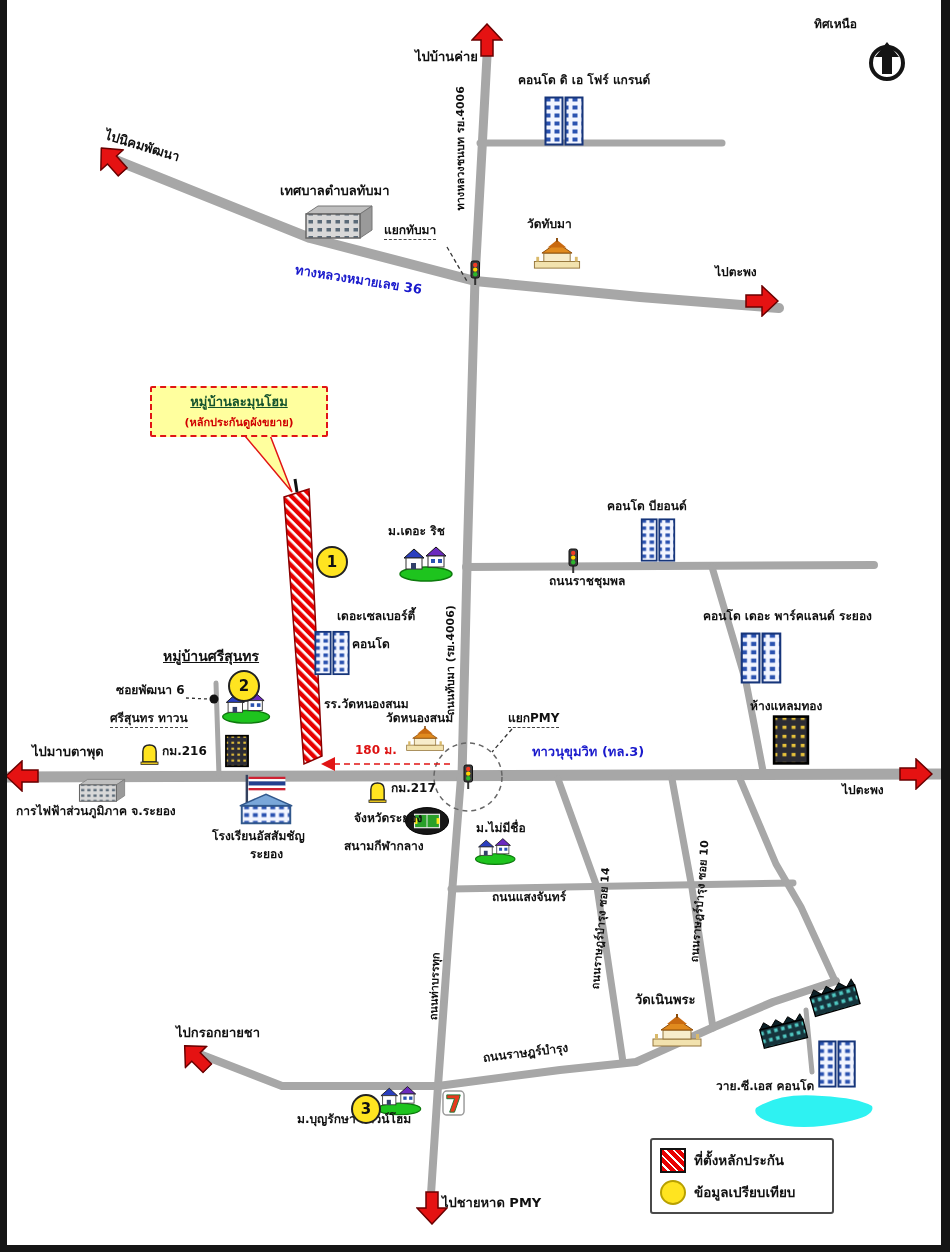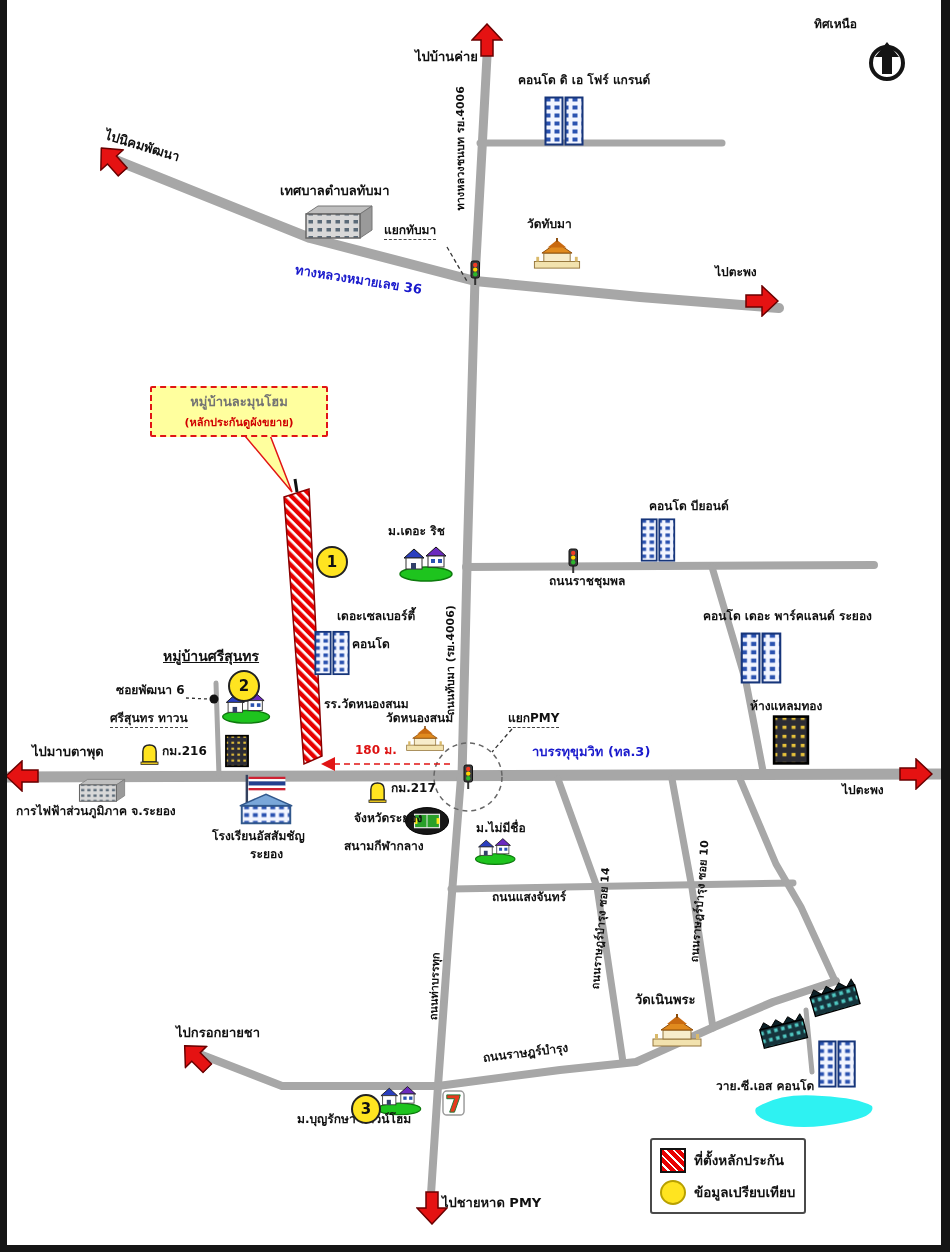--- a/index.html
+++ b/index.html
@@ -16,23 +16,23 @@
   .rot90{transform:rotate(-90deg);transform-origin:center center;}
   .rot85{transform:rotate(-85deg);transform-origin:center center;}
   .rot88{transform:rotate(-88deg);transform-origin:center center;}
   .tilt9{transform:rotate(9deg);transform-origin:left center;}
   .tilt17{transform:rotate(17deg);transform-origin:left center;}
   .tiltm7{transform:rotate(-7deg);transform-origin:left center;}
   .marker{position:absolute;z-index:4;background:#ffe420;border:2px solid #222;border-radius:50%;
           display:flex;align-items:center;justify-content:center;font-weight:bold;font-size:15px;color:#111;}
   .callout{position:absolute;left:150px;top:386px;width:170px;z-index:3;background:#ffff9e;
            border:2px dashed #e11515;border-radius:2px;text-align:center;padding:3px 2px 4px 2px;}
-  .callout .t{font-weight:bold;font-size:13px;color:#737373;}
+  .callout .t{font-weight:bold;font-size:13px;color:#14532d;text-decoration:underline;}
   .callout .s{font-weight:bold;font-size:11px;color:#d00000;margin-top:1px;}
-  .legendbox{position:absolute;left:650px;top:1138px;width:156px;height:76px;z-index:5;background:#fff;
+  .legendbox{position:absolute;left:650px;top:1138px;width:184px;height:76px;z-index:5;background:#fff;
              border:2px solid #4a4a4a;border-radius:3px;display:flex;flex-direction:column;
              justify-content:space-around;padding:4px 8px;box-sizing:border-box;}
   .legrow{display:flex;align-items:center;gap:8px;}
   .legrow .txt{font-weight:bold;font-size:13.5px;color:#111;}
   .sw-hatch{width:26px;height:25px;border:2px solid #111;box-sizing:border-box;
             background:repeating-linear-gradient(45deg,#e80000 0 4px,#ffffff 4px 6px);}
   .sw-circle{width:26px;height:25px;border-radius:50%;background:#ffe420;border:2px solid #b8a000;box-sizing:border-box;}
 </style>
 </head>
 <body>
@@ -243,36 +243,36 @@
   <div class="label" style="left:527px;top:218px;">วัดทับมา</div>
   <div class="label fs13 blue tilt9" style="left:295px;top:263px;">ทางหลวงหมายเลข 36</div>
   <div class="label" style="left:715px;top:266px;">ไปตะพง</div>
 
   <div class="callout">
     <div class="t">หมู่บ้านละมุนโฮม</div>
     <div class="s">(หลักประกันดูผังขยาย)</div>
   </div>
 
   <div class="label" style="left:388px;top:525px;">ม.เดอะ ริช</div>
-  <div class="label" style="left:607px;top:500px;margin-left:42px;">คอนโด บียอนด์</div>
+  <div class="label" style="left:607px;top:500px;">คอนโด บียอนด์</div>
   <div class="label" style="left:549px;top:575px;">ถนนราชชุมพล</div>
   <div class="label" style="left:703px;top:610px;">คอนโด เดอะ พาร์คแลนด์ ระยอง</div>
   <div class="label" style="left:750px;top:700px;">ห้างแหลมทอง</div>
   <div class="label fs11 rot90" style="left:389px;top:654px;width:125px;text-align:center;">ถนนทับมา (รย.4006)</div>
 
   <div class="label fs14 ul" style="left:163px;top:648px;">หมู่บ้านศรีสุนทร</div>
   <div class="label" style="left:116px;top:684px;">ซอยพัฒนา 6</div>
   <div class="label dashul" style="left:110px;top:712px;">ศรีสุนทร ทาวน</div>
   <div class="label" style="left:337px;top:610px;">เดอะเซลเบอร์ตี้</div>
   <div class="label" style="left:352px;top:638px;">คอนโด</div>
   <div class="label" style="left:324px;top:698px;">รร.วัดหนองสนม</div>
   <div class="label" style="left:386px;top:712px;">วัดหนองสนม</div>
   <div class="label red" style="left:355px;top:744px;">180 ม.</div>
   <div class="label dashul" style="left:508px;top:712px;">แยกPMY</div>
-  <div class="label fs13 blue" style="left:532px;top:745px;">าบรรทุขุมวิท (ทล.3)</div>
+  <div class="label fs13 blue" style="left:532px;top:745px;">ทาวนุขุมวิท (ทล.3)</div>
 
   <div class="label fs13" style="left:32px;top:745px;">ไปมาบตาพุด</div>
   <div class="label" style="left:162px;top:745px;">กม.216</div>
   <div class="label" style="left:16px;top:805px;">การไฟฟ้าส่วนภูมิภาค จ.ระยอง</div>
   <div class="label" style="left:212px;top:830px;">โรงเรียนอัสสัมชัญ</div>
   <div class="label" style="left:250px;top:848px;">ระยอง</div>
   <div class="label" style="left:391px;top:782px;">กม.217</div>
   <div class="label" style="left:344px;top:840px;">สนามกีฬากลาง</div>
   <div class="label" style="left:354px;top:812px;text-align:right;">จังหวัดระยอง</div>
   <div class="label" style="left:476px;top:822px;">ม.ไม่มีชื่อ</div>

